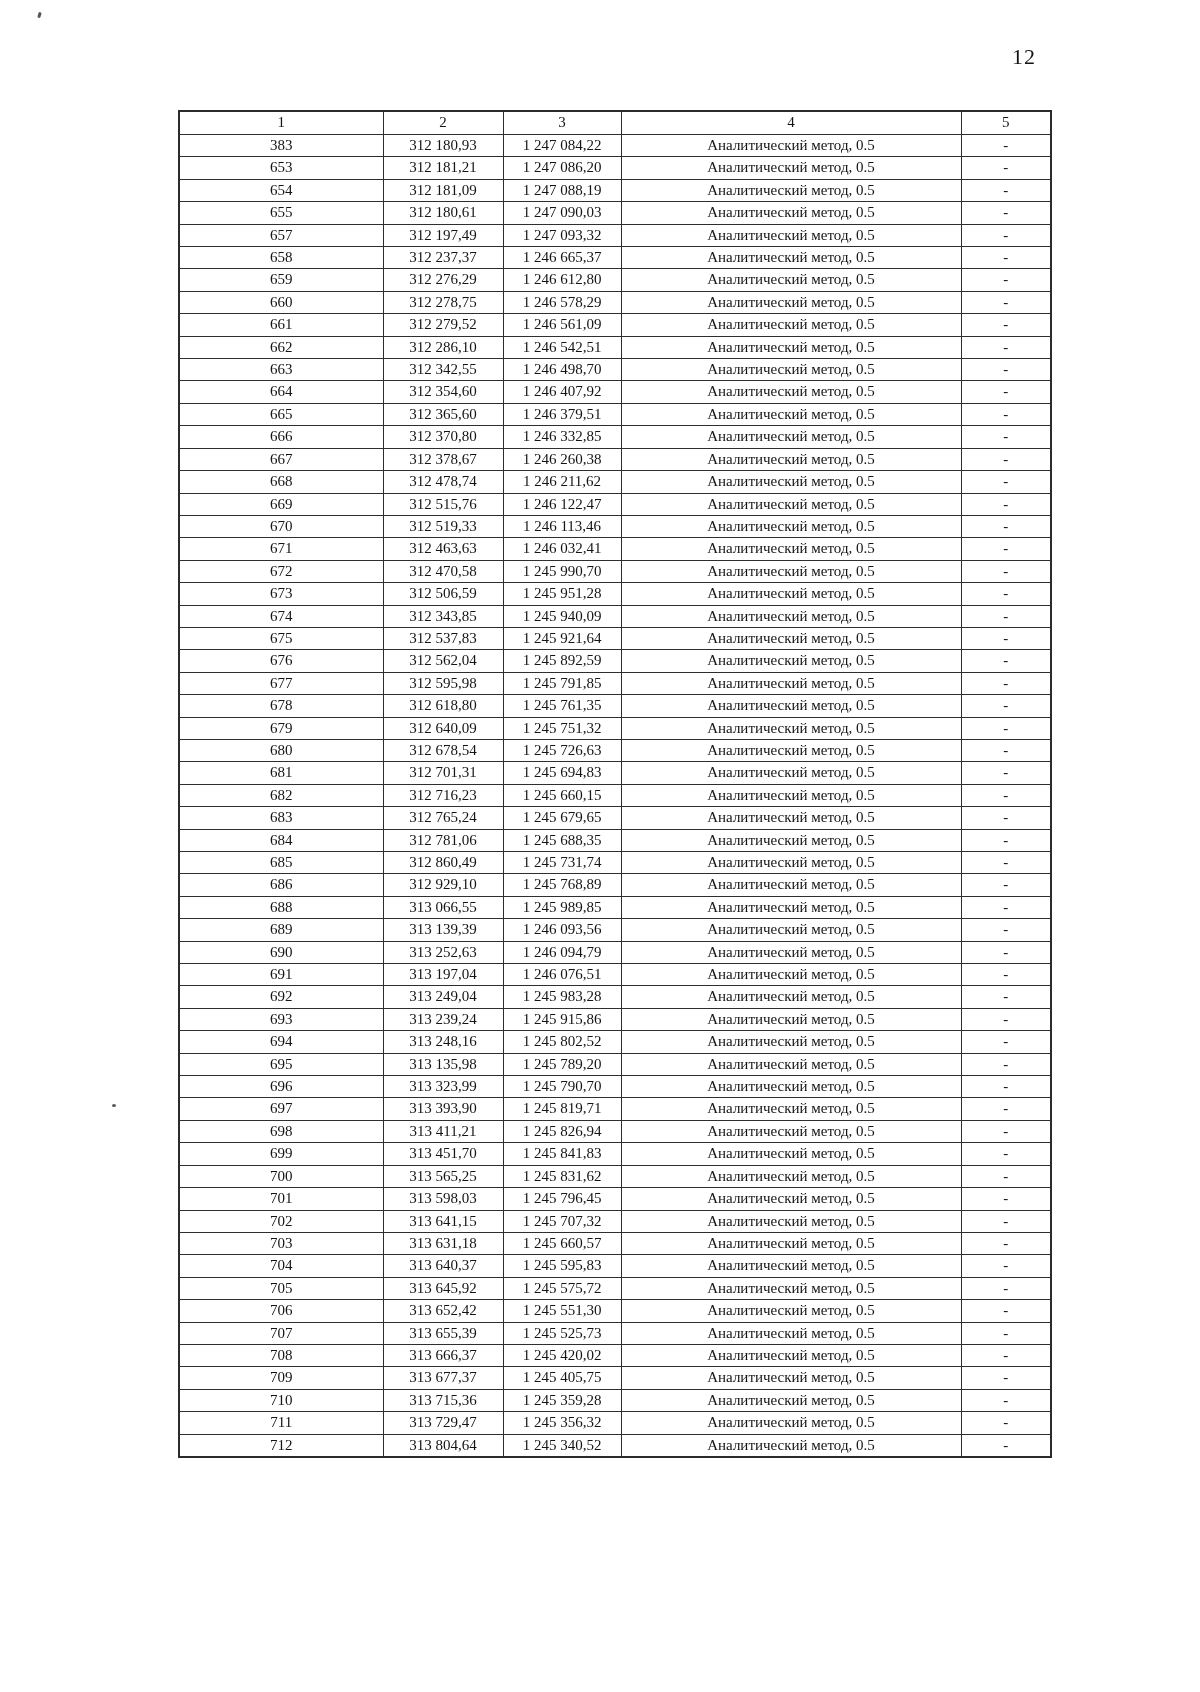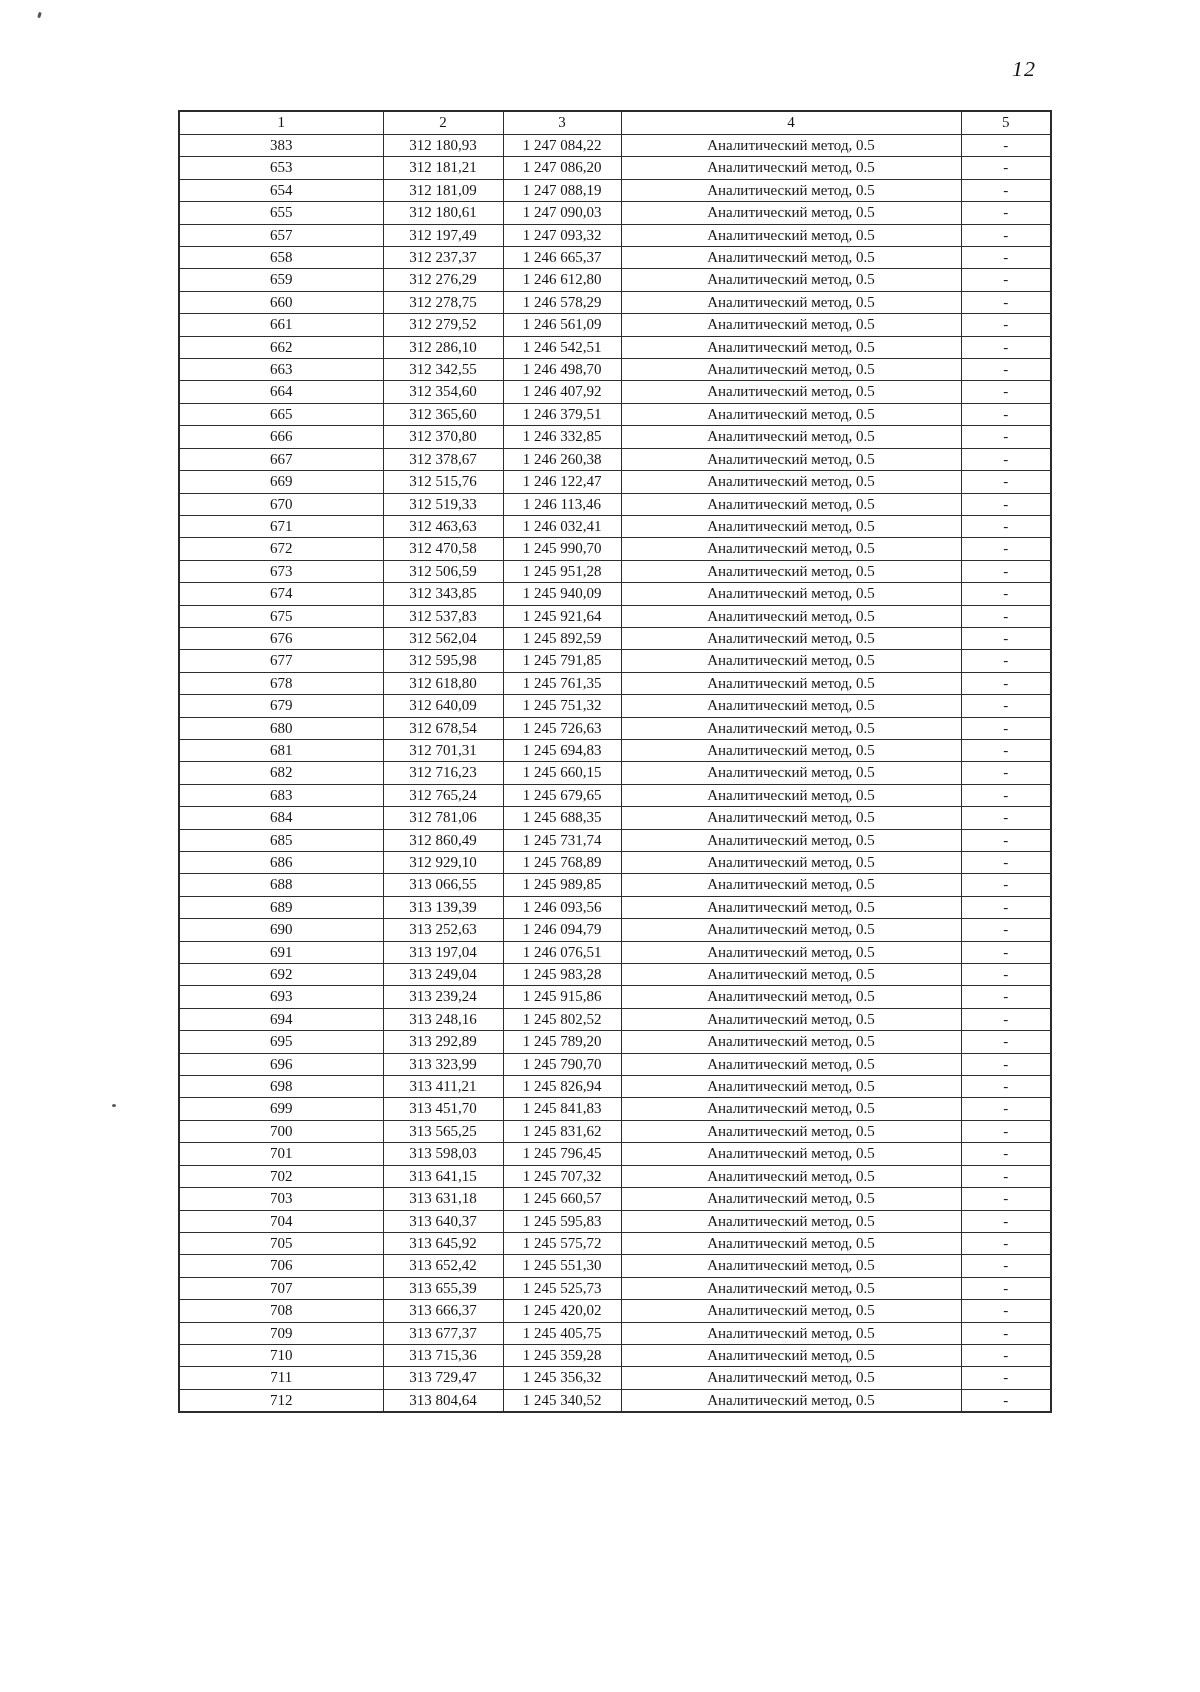--- a/index.html
+++ b/index.html
@@ -10,25 +10,24 @@
   body {
     width: 1200px;
     height: 1692px;
     position: relative;
     font-family: "Liberation Serif", serif;
     color: #141414;
     overflow: hidden;
   }
   .page-number {
     position: absolute;
-    top: 56px;
+    top: 44px;
     left: 1012px;
     font-size: 22px;
     letter-spacing: 1px;
-    font-style: italic;
   }
   .table-wrap {
     position: absolute;
     top: 110px;
     left: 178px;
   }
   table.data-table {
     border-collapse: collapse;
     table-layout: fixed;
     width: 872px;
@@ -185,20 +184,27 @@
           <td>-</td>
         </tr>
         <tr>
           <td>667</td>
           <td>312 378,67</td>
           <td>1 246 260,38</td>
           <td>Аналитический метод, 0.5</td>
           <td>-</td>
         </tr>
         <tr>
+          <td>668</td>
+          <td>312 478,74</td>
+          <td>1 246 211,62</td>
+          <td>Аналитический метод, 0.5</td>
+          <td>-</td>
+        </tr>
+        <tr>
           <td>669</td>
           <td>312 515,76</td>
           <td>1 246 122,47</td>
           <td>Аналитический метод, 0.5</td>
           <td>-</td>
         </tr>
         <tr>
           <td>670</td>
           <td>312 519,33</td>
           <td>1 246 113,46</td>
@@ -361,29 +367,36 @@
         </tr>
         <tr>
           <td>694</td>
           <td>313 248,16</td>
           <td>1 245 802,52</td>
           <td>Аналитический метод, 0.5</td>
           <td>-</td>
         </tr>
         <tr>
           <td>695</td>
-          <td>313 292,89</td>
+          <td>313 135,98</td>
           <td>1 245 789,20</td>
           <td>Аналитический метод, 0.5</td>
           <td>-</td>
         </tr>
         <tr>
           <td>696</td>
           <td>313 323,99</td>
           <td>1 245 790,70</td>
+          <td>Аналитический метод, 0.5</td>
+          <td>-</td>
+        </tr>
+        <tr>
+          <td>697</td>
+          <td>313 393,90</td>
+          <td>1 245 819,71</td>
           <td>Аналитический метод, 0.5</td>
           <td>-</td>
         </tr>
         <tr>
           <td>698</td>
           <td>313 411,21</td>
           <td>1 245 826,94</td>
           <td>Аналитический метод, 0.5</td>
           <td>-</td>
         </tr>

